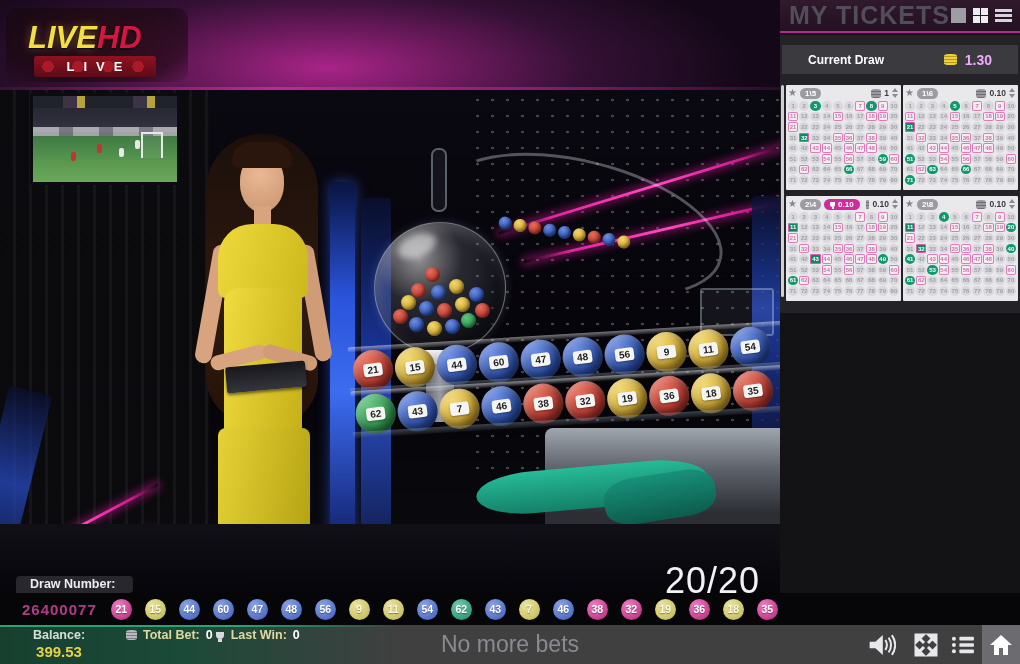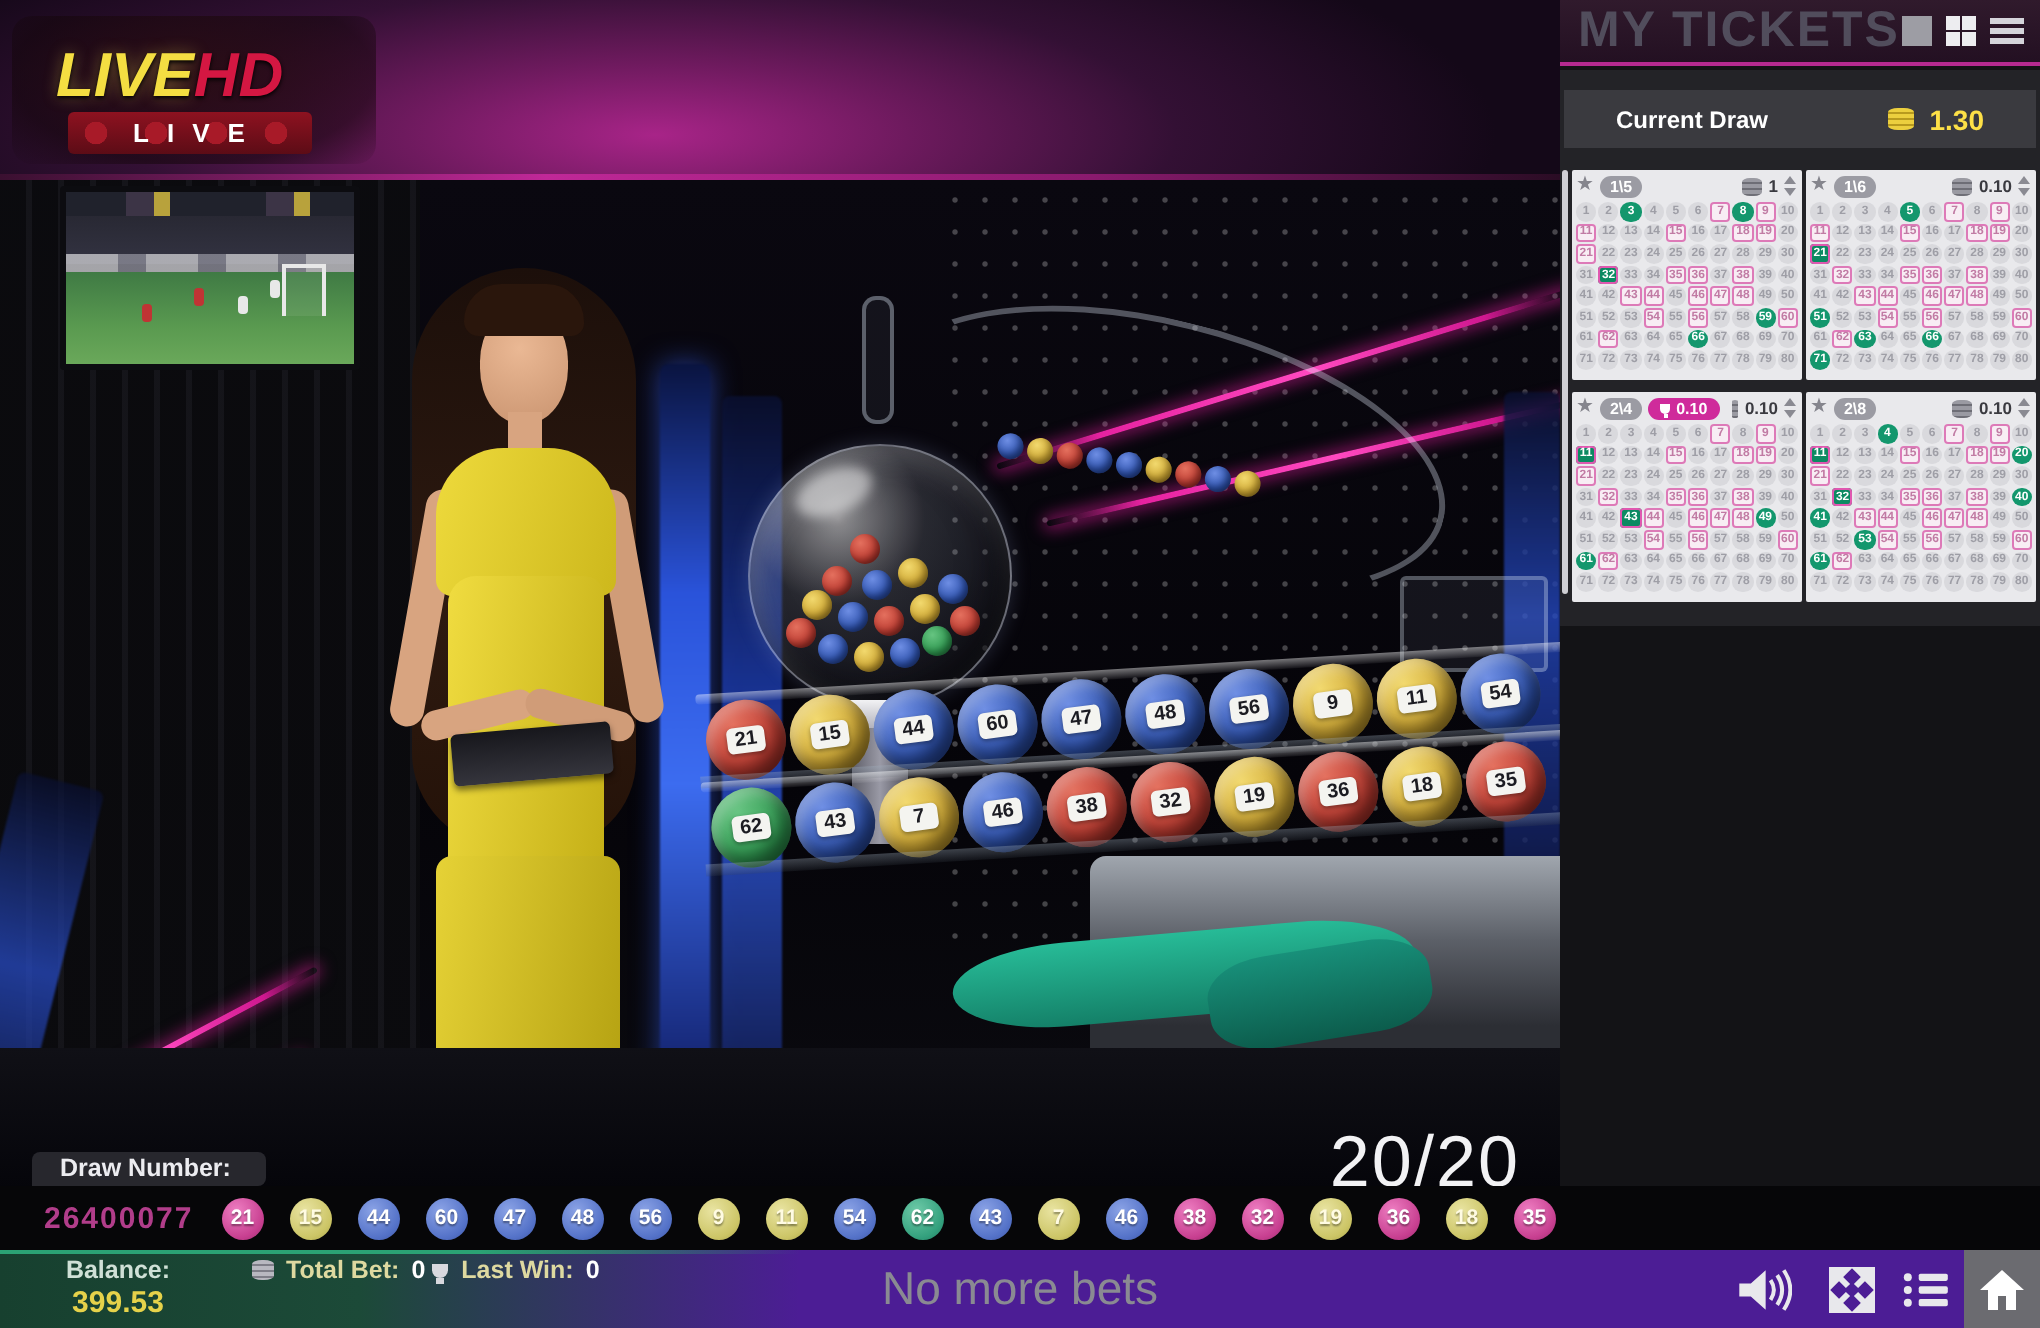--- a/index.html
+++ b/index.html
@@ -118,21 +118,21 @@
   .sb-viewicons { display:flex; align-items:center; gap:7px; margin-right:8px; }
   .vi-single { width:15px; height:15px; background:#9d9da4; }
   .vi-grid { width:15px; height:15px; display:grid; grid-template-columns:7px 7px; grid-template-rows:7px 7px; gap:1px; }
   .vi-grid i { background:#ededf0; }
   .vi-list { width:17px; height:13px; display:flex; flex-direction:column; justify-content:space-between; }
   .vi-list i { height:3px; background:#d4d4da; }
   .sb-body { position:absolute; left:0; top:35px; width:240px; height:278px; background:#232327; }
   .cur-draw { position:absolute; left:2px; top:10px; width:236px; height:29px; background:#3a3a3f; display:flex; align-items:center; }
   .cd-label { margin-left:26px; color:#fff; font-size:12px; font-weight:bold; flex:1; }
   .coin-stack { width:13px; height:11px; border-radius:5px/2px; background:repeating-linear-gradient(#eccf3e 0 2px, #b89a1e 2px 3px); margin-right:8px; }
-  .cd-amount { color:#fde047; font-size:14px; font-weight:bold; margin-right:26px; }
+  .cd-amount { color:#f0abfc; font-size:14px; font-weight:bold; margin-right:26px; }
   .t-scroll { position:absolute; left:1px; top:50px; width:3px; height:212px; background:#cfcfd4; border-radius:2px; }
   .tickets-grid { position:absolute; left:6px; top:50px; display:grid; grid-template-columns:115px 115px; gap:6px 2px; }
   .ticket { width:115px; height:105px; background:#e9e9ec; padding:2px 2px; border-radius:1px; }
   .t-head { height:12px; display:flex; align-items:center; gap:3px; }
   .t-star { color:#85858d; font-size:10px; line-height:10px; }
   .t-badge { background:#9b9ba3; color:#fff; font-size:8px; font-weight:bold; border-radius:7px; padding:0 5px; line-height:11px; height:11px; }
   .t-win { background:#cf2b9b; color:#fff; font-size:8px; font-weight:bold; border-radius:7px; padding:0 6px; line-height:11px; height:11px; display:flex; align-items:center; gap:3px; }
   .cup { width:5px; height:5px; background:#fff; border-radius:0 0 5px 5px; position:relative; }
   .cup::after { content:""; position:absolute; left:1.5px; top:5px; width:2px; height:2px; background:#fff; }
   .t-sp { flex:1; }
@@ -142,21 +142,21 @@
   .t-step i { width:0; height:0; border-left:3px solid transparent; border-right:3px solid transparent; }
   .t-step .up { border-bottom:4px solid #8a8a92; }
   .t-step .dn { border-top:4px solid #8a8a92; }
   .t-grid { display:grid; grid-template-columns:repeat(10,1fr); gap:1px; margin-top:2px; }
   .cell { height:9.6px; display:flex; align-items:center; justify-content:center; border-radius:50%; background:#d9d9dd; color:#9da3; color:#9e9ea6; font-weight:bold; font-size:6px; }
   .cell.drawn { border-radius:2px; background:#f8edf4; box-shadow:inset 0 0 0 1px #dd7ab8; color:#c17ba4; }
   .cell.pick  { background:#13976d; color:#fff; }
   .cell.hit   { border-radius:2px; background:#0c8a62; box-shadow:inset 0 0 0 1px #e058b0; color:#fff; }
 
   
-  .bottom { position:absolute; left:0; top:625px; width:1020px; height:39px; background:#4c1d95; }
+  .bottom { position:absolute; left:0; top:625px; width:1020px; height:39px; background:#404040; }
   .bal-sec { position:absolute; left:0; top:0; width:400px; height:39px; background:linear-gradient(90deg,#17402f,#1c4a38 45%, rgba(28,74,56,0)); }
   .bal-sec::before { content:""; position:absolute; left:0; top:0; width:100%; height:2px; background:linear-gradient(90deg,#2ba274 60%,transparent); }
   .bal-block { position:absolute; left:14px; top:3px; width:90px; text-align:center; }
   .bal-label { color:#cfe0d6; font-size:12.5px; font-weight:bold; }
   .bal-value { color:#e6d24a; font-size:15px; font-weight:bold; margin-top:1px; }
   .totals { position:absolute; left:126px; top:3px; display:flex; gap:2px; }
   .tot-row { display:flex; align-items:center; gap:6px; font-size:12.5px; }
   .tot-label { color:#ded9a0; font-weight:bold; }
   .tot-value { color:#fff; font-weight:bold; }
   .coin-gray { width:11px; height:10px; border-radius:5px/2px; background:repeating-linear-gradient(#b8b8c0 0 2px, #7e7e88 2px 3px); }

